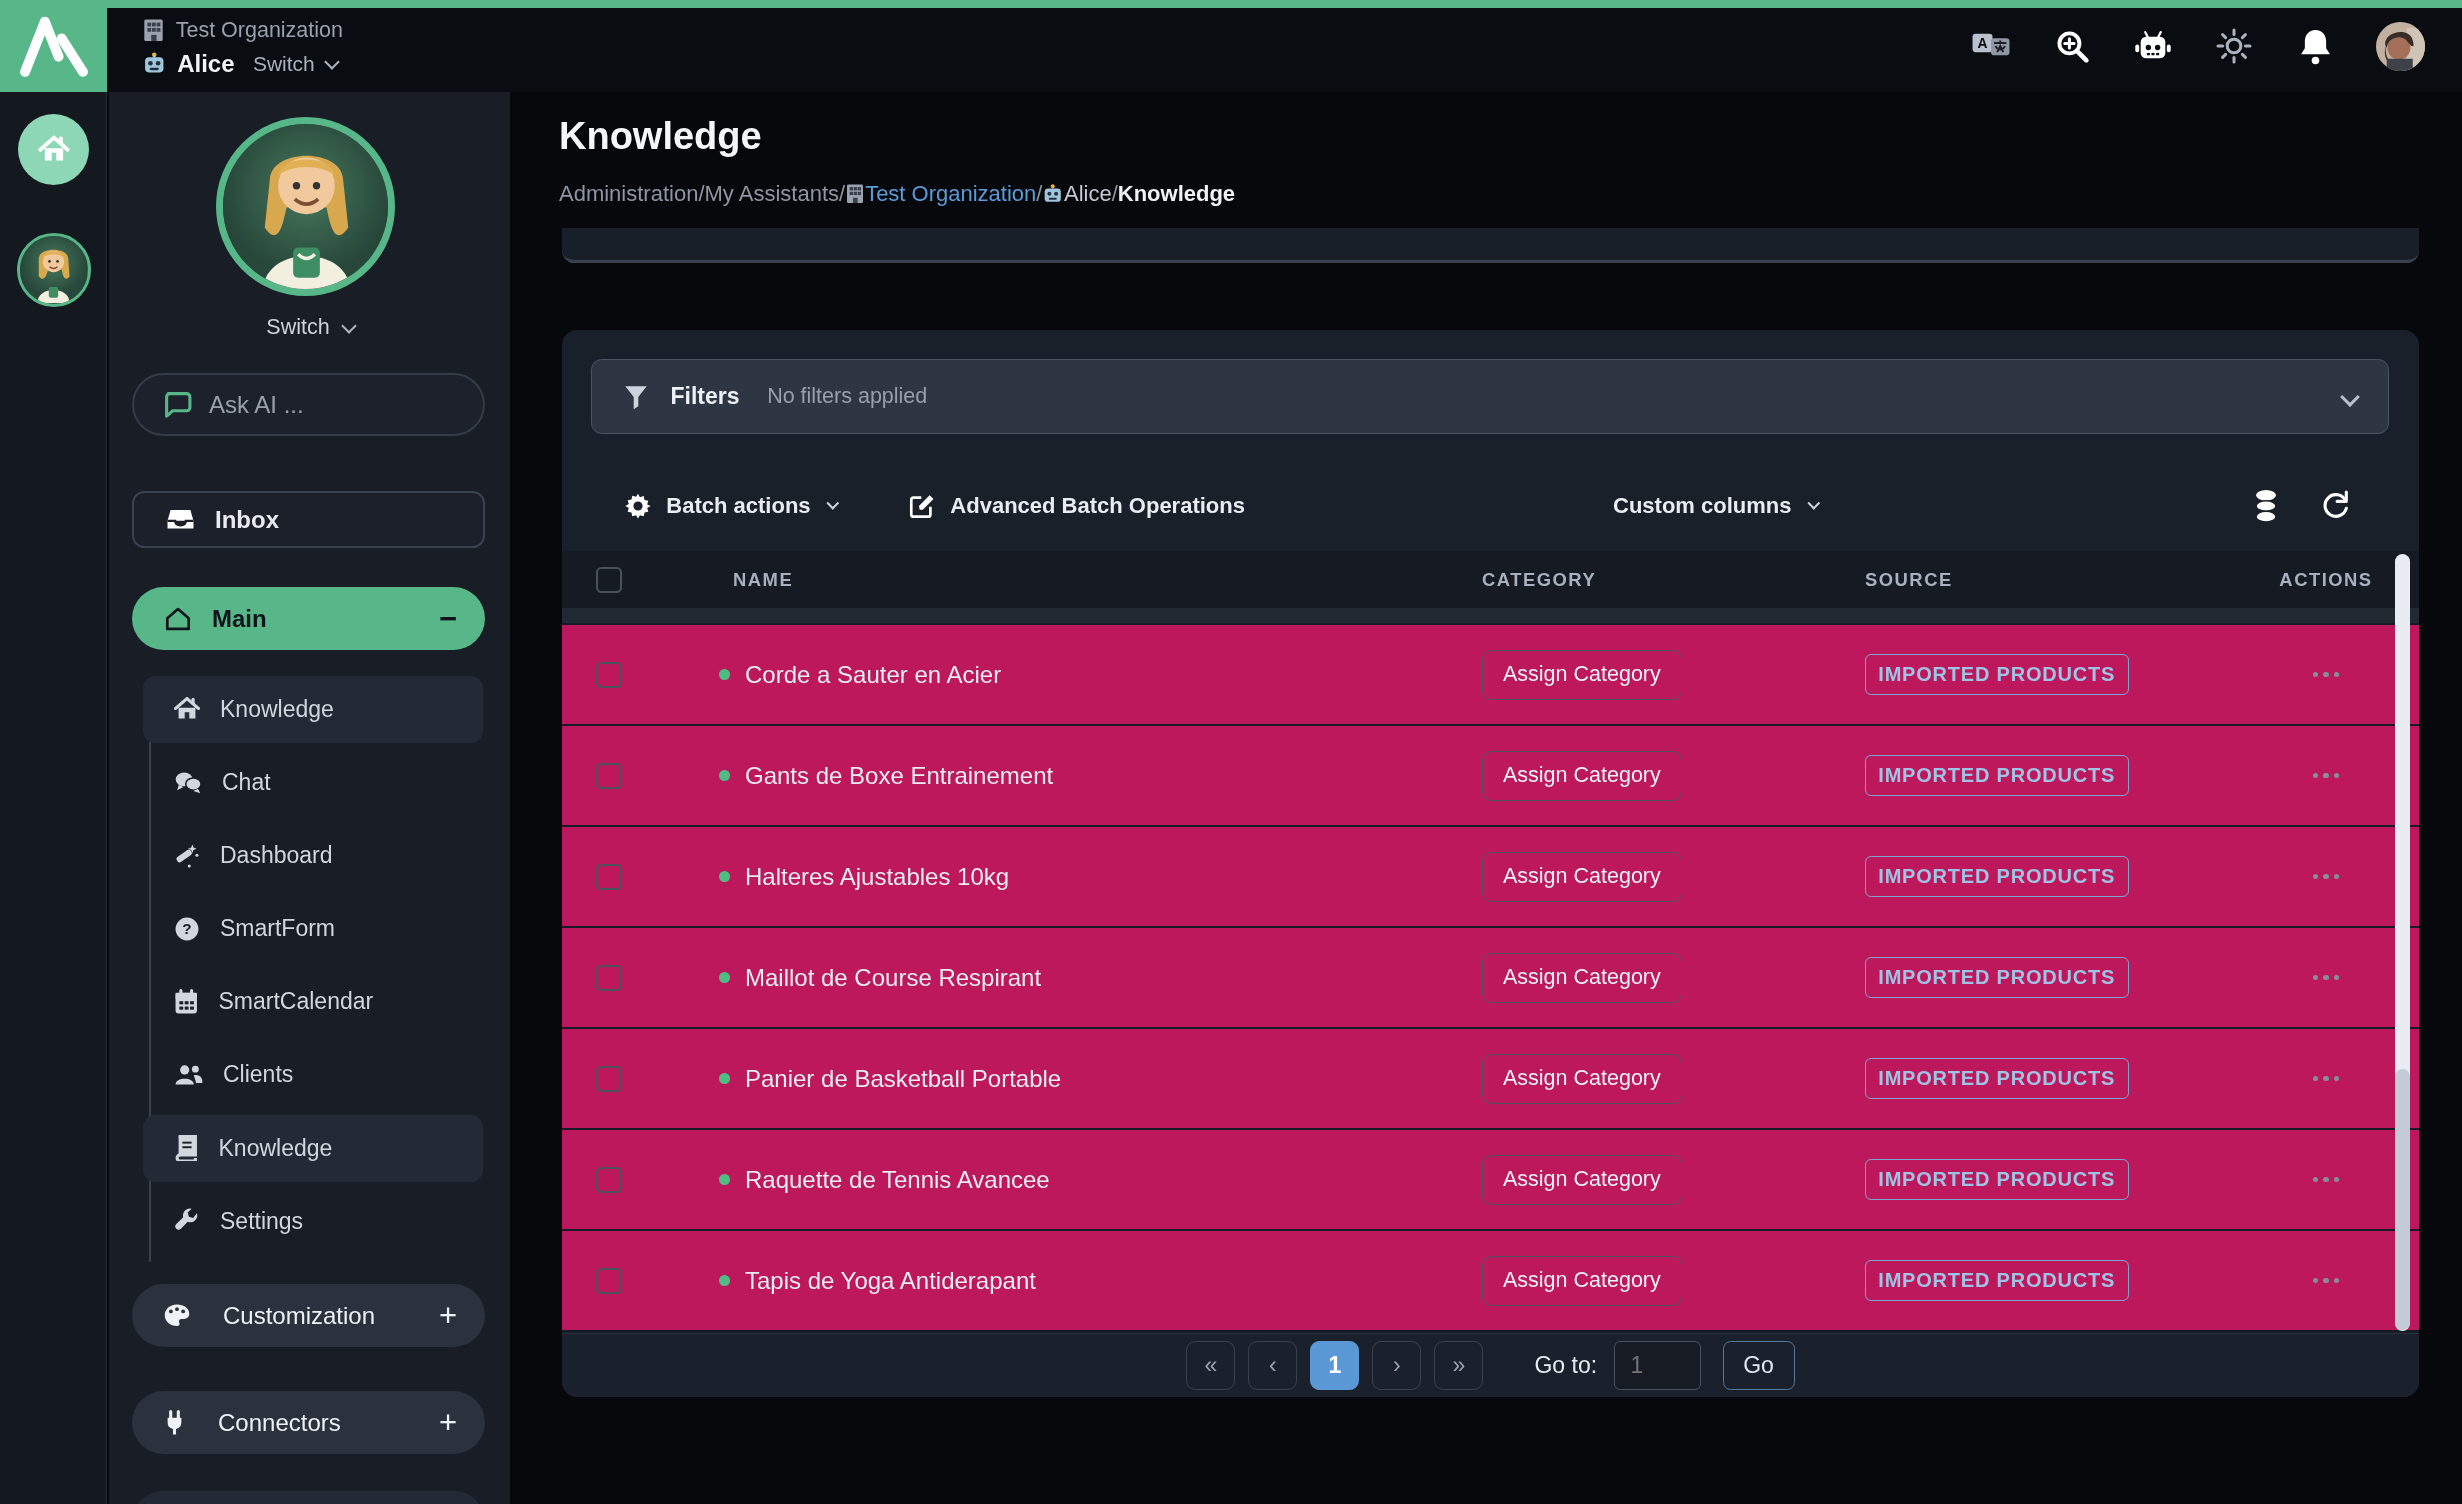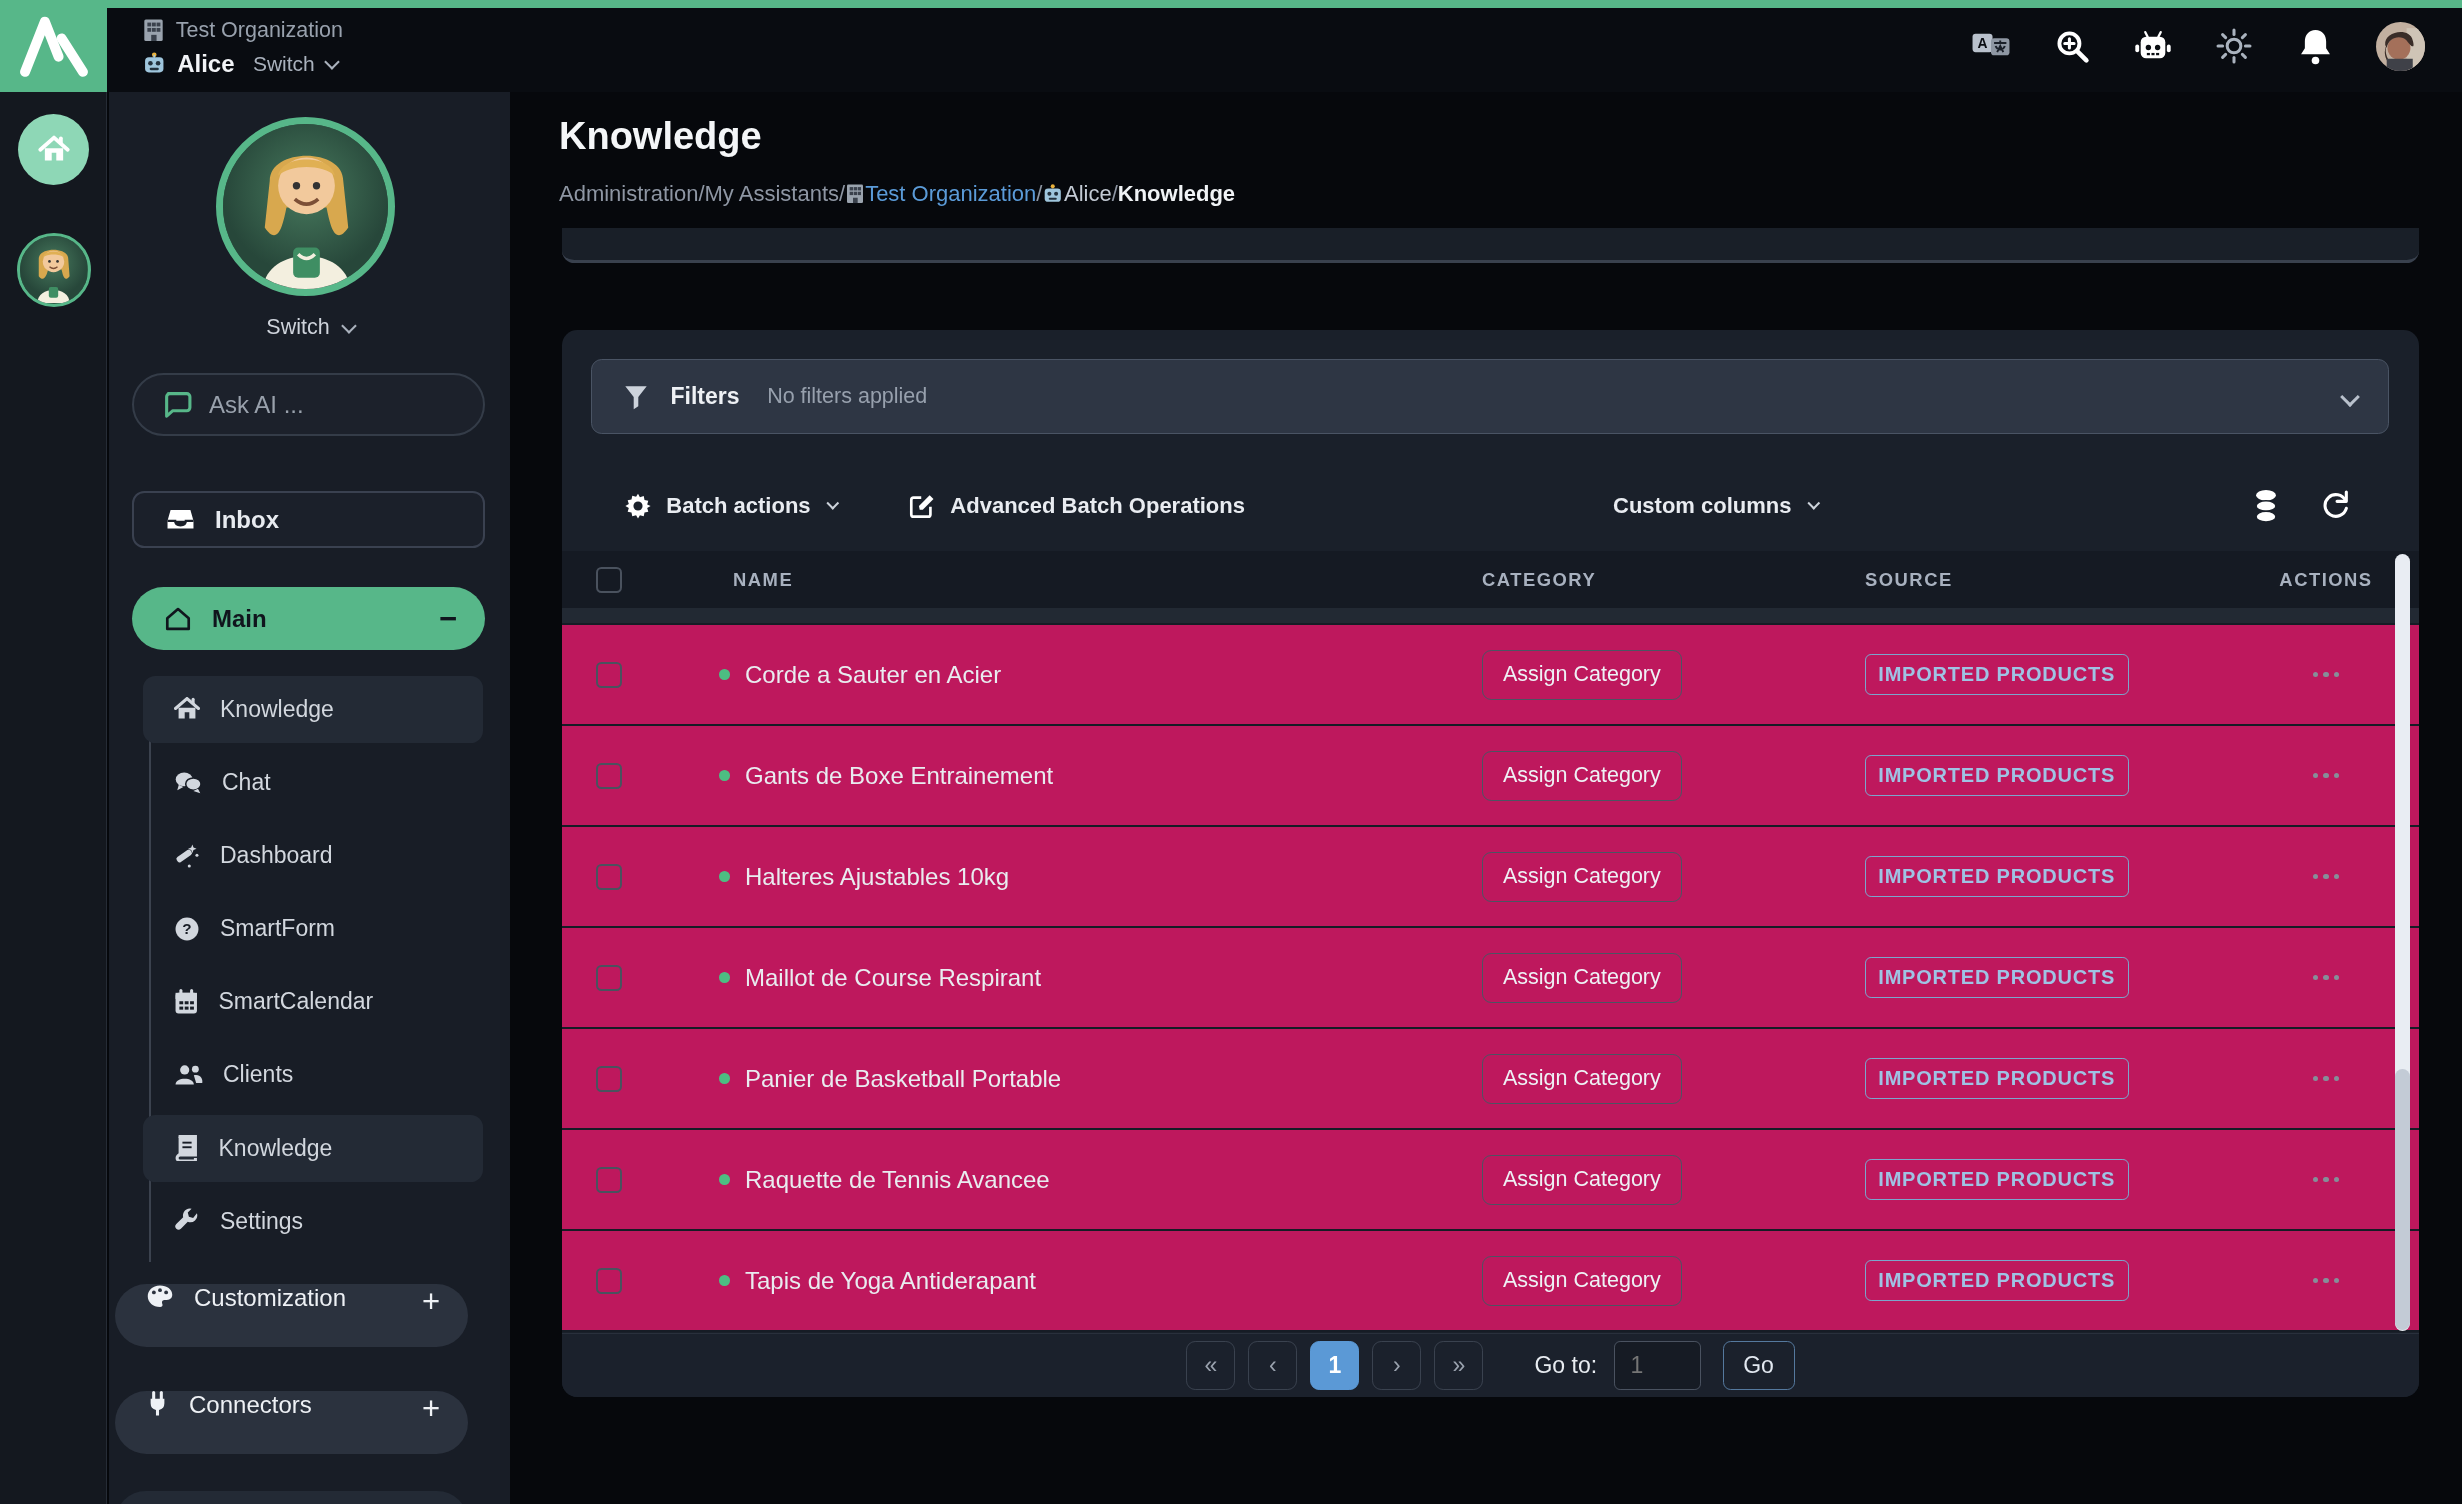--- a/index.html
+++ b/index.html
@@ -42,22 +42,22 @@
   .side-btn { position:absolute; left:23px; width:353px; display:flex; align-items:center; gap:20px;
     padding-left:32px; font-size:24px; color:#e8ebf0; }
   .inbox-btn { top:399px; height:57px; border:2.3px solid #3a4150; background:#1b202a; border-radius:12.3px; font-weight:600; }
   .main-btn { top:495px; height:63px; background:#57b789; border-radius:32px; color:#10151d; font-weight:600; }
   .main-btn .glyph-right, .pill .glyph-right { margin-left:auto; margin-right:28px; font-size:31px; }
   .submenu { position:absolute; top:584px; left:0; width:100%; }
   .guide { position:absolute; left:40px; top:3.1px; width:2.3px; height:583px; background:#3b424e; }
   .sub-item { position:relative; margin:0 27px 6.1px 34px; height:67px; display:flex; align-items:center;
     gap:20px; padding-left:31px; font-size:23px; color:#d2d7de; border-radius:12.3px; }
   .sub-item.active { background:#232a35; }
-  .pill { position:absolute; left:6px; width:353px; height:63px; border-radius:32px; background:#2b323e;
-    display:flex; gap:20px; padding-left:31px; font-size:24px; color:#eef1f5; }
+  .pill { position:absolute; left:23px; width:353px; height:63px; border-radius:32px; background:#2b323e;
+    display:flex; align-items:center; gap:32px; padding-left:31px; font-size:24px; color:#eef1f5; }
   .pill.custom { top:1192px; }
   .pill.connect { top:1299px; }
   .pill.partial { top:1399px; height:31px; border-radius:32px 32px 0 0; background:#232a35; }
 
   
   #content { position:absolute; top:92px; left:510px; width:1953px; height:1412px; background:#06080c; }
   .page-title { position:absolute; left:49px; top:23px; font-size:38px; font-weight:700; color:#f4f6f8; }
   .crumbs { position:absolute; left:49px; top:89px; display:flex; align-items:center; gap:0; font-size:22px; }
   .crumb-dim { color:#8e96a3; } .crumb-sep { color:#8e96a3; }
   .crumb-link { color:#5b9bd8; } .crumb-mid { color:#c3cad4; } .crumb-cur { color:#f0f3f6; font-weight:700; }

